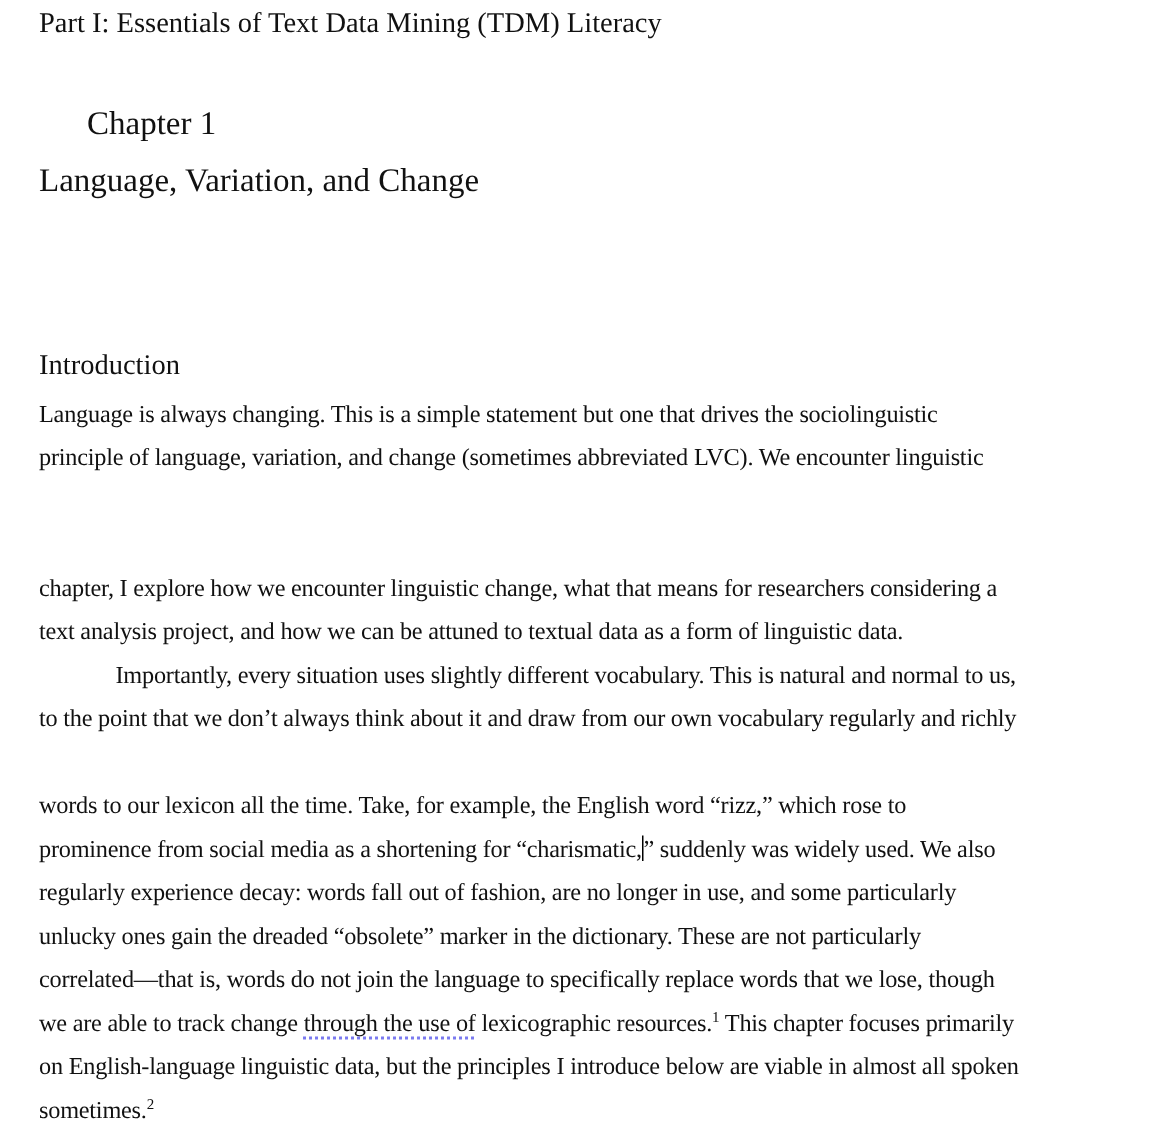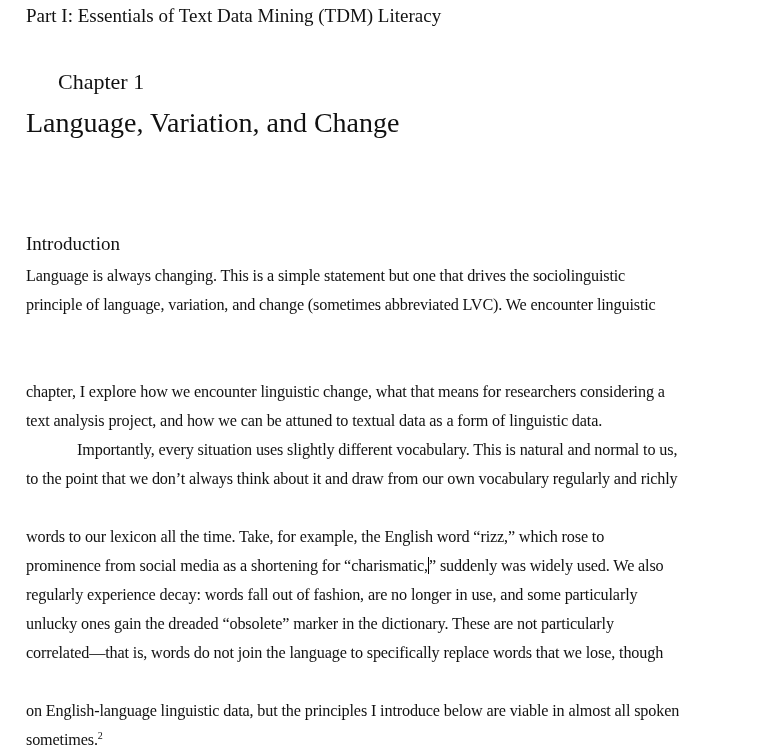--- a/index.html
+++ b/index.html
@@ -5,21 +5,21 @@
   html, body { margin: 0; padding: 0; background: #ffffff; }
   body {
     width: 767px; height: 753px; overflow: hidden; position: relative;
     font-family: "Liberation Serif", "DejaVu Serif", serif;
     color: #111111;
   }
   .page { position: absolute; left: 0; top: 0; width: 767px; height: 753px; }
   .line { position: absolute; left: 26px; white-space: nowrap; }
   .part-title { top: 5px; font-size: 19px; }
   .chapter-num { top: 69px; font-size: 22px; margin-left: 32px; }
-  .chapter-title { top: 107px; font-size: 28px; text-align: center; }
+  .chapter-title { top: 107px; font-size: 22px; text-align: center; }
   .author { top: 203px; font-size: 16px; }
   .section-heading { top: 233px; font-size: 19px; }
   .body { font-size: 16.2px; letter-spacing: -0.15px; }
   .indent { left: 77px; }
   .grammar-underline {
     text-decoration: underline double #3b6fd8;
     text-underline-offset: 3px;
     text-decoration-thickness: 1px;
   }
   .dotted-underline {
@@ -48,17 +48,20 @@
   <div class="line body" style="top:412px">text analysis project, and how we can be attuned to textual data as a form of linguistic data.</div>
   <div class="line body indent" style="top:441px">Importantly, every situation uses slightly different vocabulary. This is natural and normal to us,</div>
   <div class="line body" style="top:470px">to the point that we don’t always think about it and draw from our own vocabulary regularly and richly</div>
   <div class="line body" style="top:528px">words to our lexicon all the time. Take, for example, the English word “rizz,” which rose to</div>
   <div class="line body" style="top:557px">
     <span>prominence from social media as a shortening for “charismatic,</span><span class="cursor"></span><span>” suddenly was widely used. We also</span>
   </div>
   <div class="line body" style="top:586px">regularly experience decay: words fall out of fashion, are no longer in use, and some particularly</div>
   <div class="line body" style="top:644px">correlated—that is, words do not join the language to specifically replace words that we lose, though</div>
   <div class="line body" style="top:615px">unlucky ones gain the dreaded “obsolete” marker in the dictionary. These are not particularly</div>
+  <div class="line body" style="top:673px">
+    <span>we are able to track change </span><span class="dotted-underline">through the use of</span><span> lexicographic resources.</span><sup>1</sup><span> This chapter focuses primarily</span>
+  </div>
   <div class="line body" style="top:702px">on English-language linguistic data, but the principles I introduce below are viable in almost all spoken</div>
   <div class="line body" style="top:731px">
     <span>sometimes.</span><sup>2</sup>
   </div>
 </div>
 
 </body></html>

